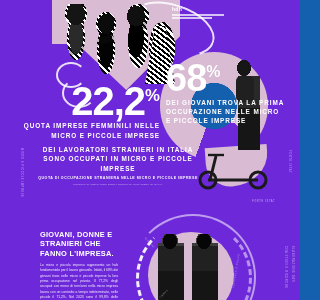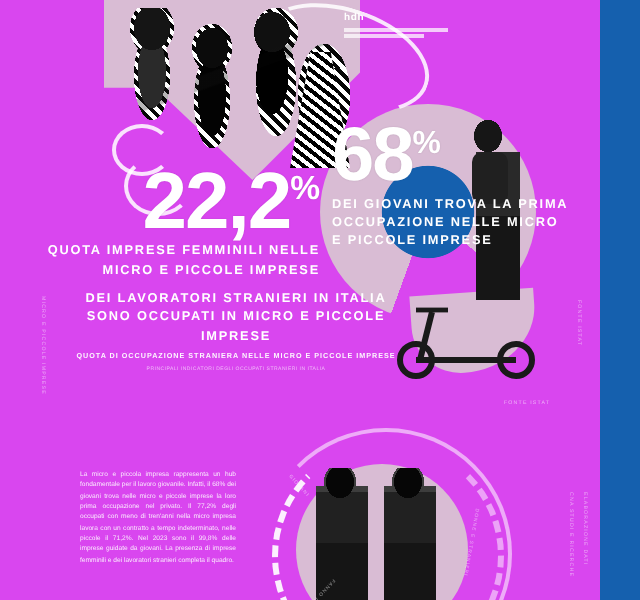--- a/index.html
+++ b/index.html
@@ -2,21 +2,21 @@
 <html><head>
 <meta charset="utf-8">
 <style>
   html,body{margin:0;padding:0;}
   body{
     width:300px;height:300px;overflow:hidden;
     background:#1560ae;
     font-family:"Liberation Sans", sans-serif;
     position:relative;
   }
-  .poster{position:absolute;inset:0;overflow:hidden;background:#d946ef;}
+  .poster{position:absolute;inset:0;overflow:hidden;background:#6d28d9;}
 
   
   .shape{position:absolute;pointer-events:none;}
   .arrow-pink{
     left:52px;top:-6px;width:128px;height:96px;
     background:#d9bcd4;
     clip-path:polygon(0% 0%, 100% 0%, 100% 44%, 58% 100%, 20% 52%, 0% 52%);
   }
   .donut-pink{
     left:160px;top:52px;width:108px;height:108px;border-radius:50%;
@@ -235,20 +235,21 @@
     <div class="sub">QUOTA DI OCCUPAZIONE STRANIERA NELLE MICRO E PICCOLE IMPRESE</div>
     <div class="src">PRINCIPALI INDICATORI DEGLI OCCUPATI STRANIERI IN ITALIA</div>
   </div>
 
   <div class="shape circle-pink-bottom"></div>
   <div class="shape ring-dashed"></div>
   <div class="shape ring-solid"></div>
   <div class="photo ph-workers"></div>
 
   <div class="bottom">
+    <h2>GIOVANI, DONNE E STRANIERI CHE FANNO L'IMPRESA.</h2>
     <div class="body">La micro e piccola impresa rappresenta un hub fondamentale per il lavoro giovanile. Infatti, il 68% dei giovani trova nelle micro e piccole imprese la loro prima occupazione nel privato. Il 77,2% degli occupati con meno di tren'anni nella micro impresa lavora con un contratto a tempo indeterminato, nelle piccole il 71,2%. Nel 2023 sono il 99,8% delle imprese guidate da giovani. La presenza di imprese femminili e dei lavoratori stranieri completa il quadro.</div>
   </div>
 
   <div class="vtext vt-left">MICRO E PICCOLE IMPRESE</div>
   <div class="vtext vt-right-1">FONTE ISTAT</div>
   <div class="vtext vt-right-2">CNA STUDI E RICERCHE</div>
   <div class="vtext vt-right-3">ELABORAZIONE DATI</div>
   <div class="vtext vt-ring-1">GIOVANI</div>
   <div class="vtext vt-ring-2">DONNE E STRANIERI</div>
   <div class="vtext vt-ring-3">FANNO IMPRESA</div>

